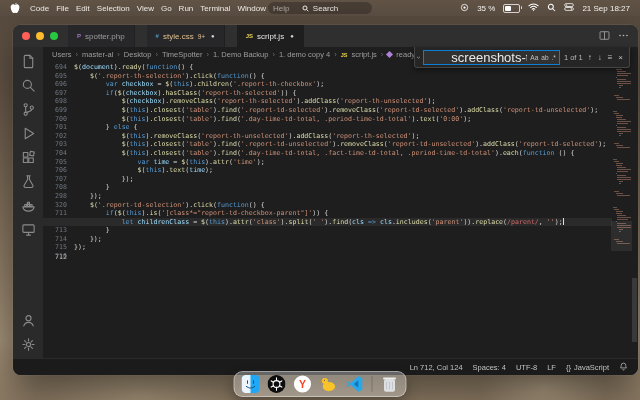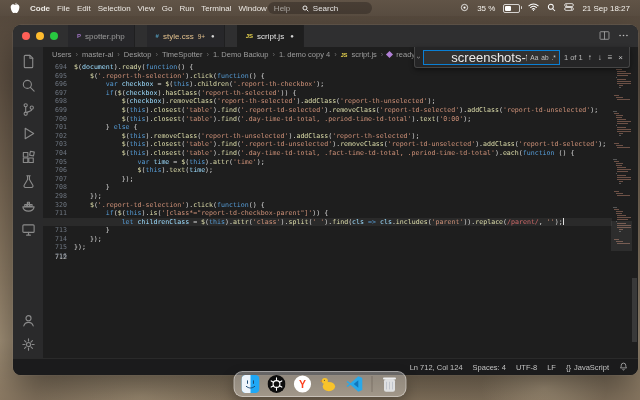--- a/index.html
+++ b/index.html
@@ -15,21 +15,21 @@
       radial-gradient(320px 170px at 50% 92%, rgba(162,142,112,.4), transparent 75%),
       linear-gradient(180deg,#54483c 0%,#665748 22%,#7d6c58 45%,#94826a 68%,#a8967c 85%,#8f7d66 100%);}
 
   
   .menubar{position:absolute;left:0;top:0;right:0;height:16px;z-index:50;
     background:linear-gradient(rgba(97,84,71,.96),rgba(88,76,64,.96));
     display:flex;align-items:center;padding:0 10px;color:#f4f1ec;}
   .apple{display:flex;align-items:center;margin-right:2px;}
   .menus{display:flex;gap:7px;margin-left:8px;font-size:8px;white-space:nowrap;}
   .menu-item{opacity:.95;}
-  .menu-item.bold{font-weight:bold;}
+  .menu-item.bold{font-weight:normal;}
   .mb-search{position:absolute;left:50%;top:2px;transform:translateX(-50%);
     height:12px;width:104px;border-radius:6px;background:rgba(28,24,20,.35);
     display:flex;align-items:center;justify-content:center;gap:4px;
     font-size:8px;color:rgba(255,255,255,.85);}
   .mb-right{margin-left:auto;display:flex;align-items:center;gap:8px;font-size:8px;white-space:nowrap;}
   .batt{width:15px;height:7px;border:1px solid rgba(255,255,255,.75);border-radius:2px;position:relative;display:inline-block;}
   .batt::after{content:"";position:absolute;right:-3px;top:1.5px;width:1.5px;height:3px;background:rgba(255,255,255,.75);border-radius:1px;}
   .batt-fill{position:absolute;left:1px;top:1px;bottom:1px;width:35%;background:#fff;border-radius:1px;}
 
   

